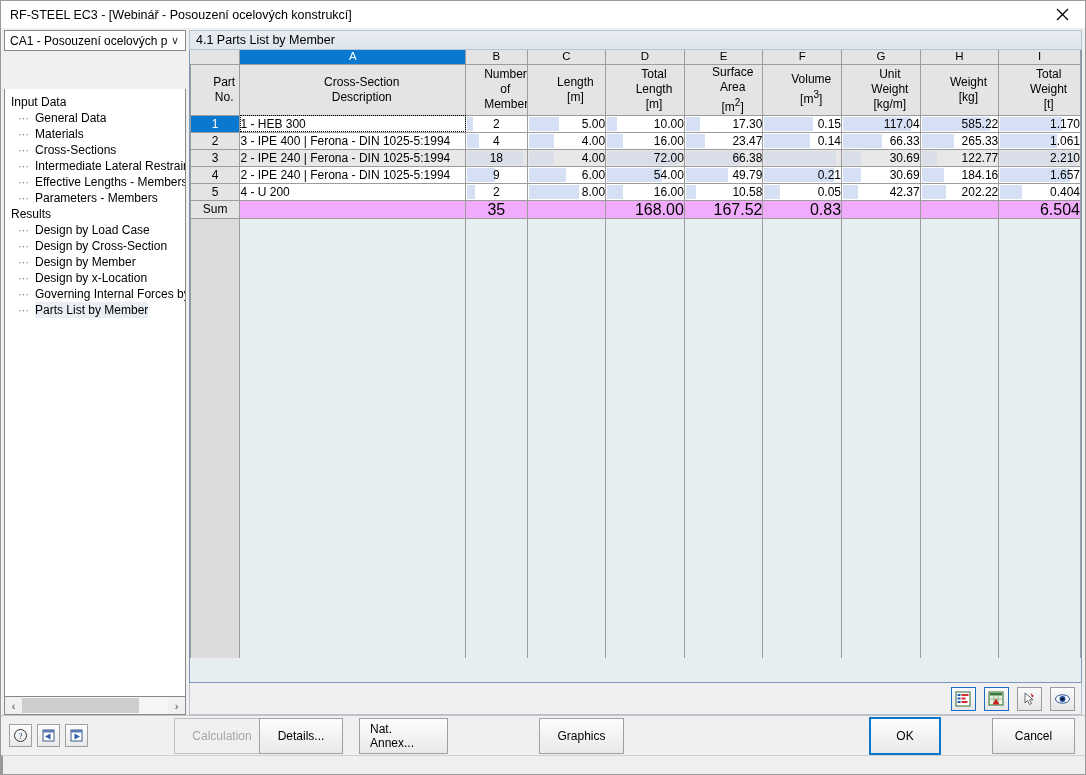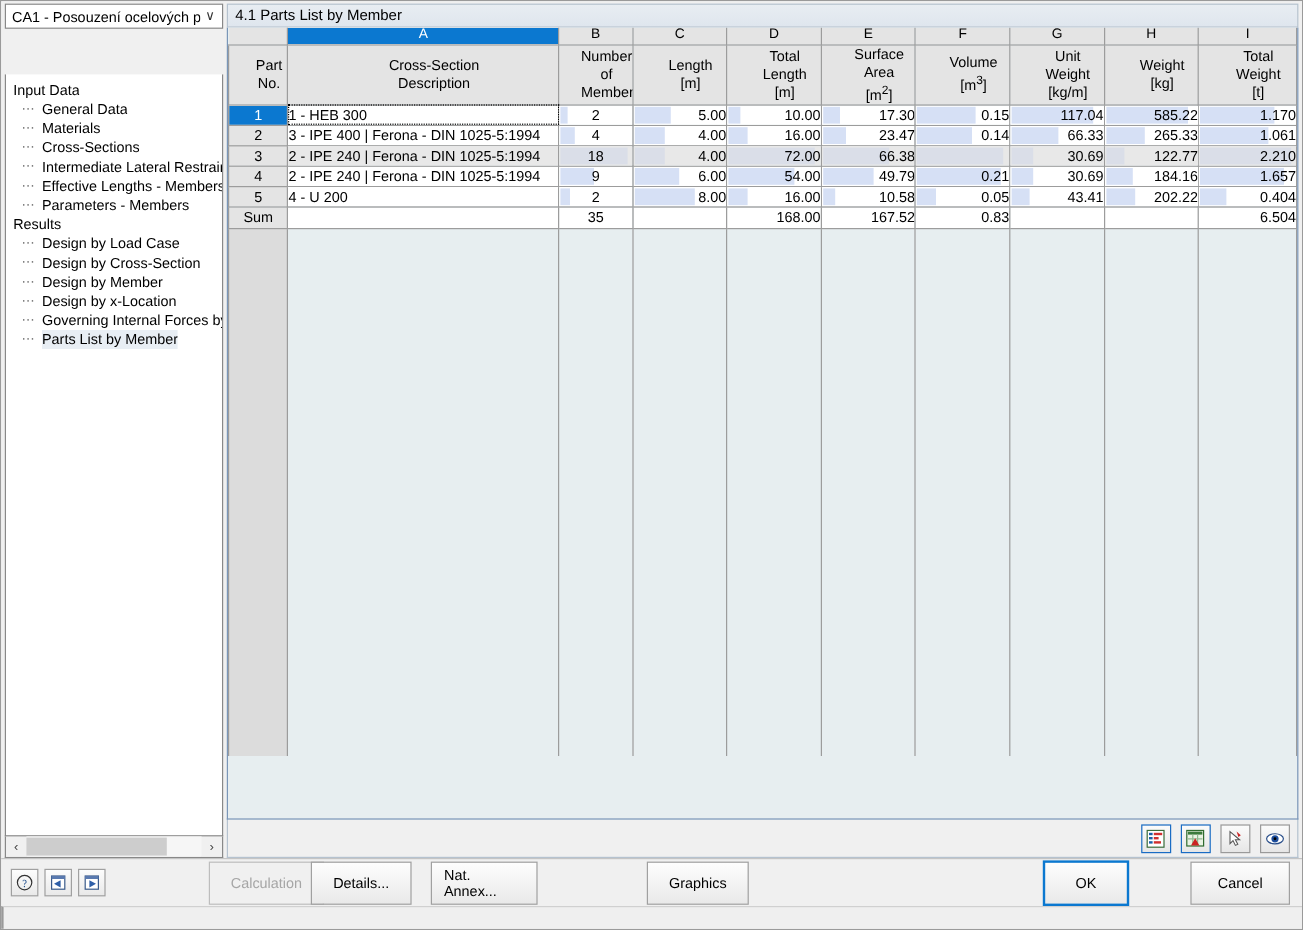--- a/index.html
+++ b/index.html
@@ -281,24 +281,24 @@
 
   
   tr.sumrow td { height: 17px; }
   td.sumlbl {
     background: #e4e4e4;
     text-align: center;
     font-size: 12px;
     border-left: none;
   }
   td.sumcell {
-    background: #ffffff;
+    background: #f0abfc;
     text-align: right;
     padding: 0 3px;
-    font-size: 12px;
+    font-size: 16px;
     line-height: 17px;
   }
   td.sumcell.ctr { text-align: center; }
 
   
   tr.filler td { height: 440px; border-bottom: none; }
   td.filler-rowno { background: #dcdcdc; border-left:none; }
   td.filler-cell { background: #e7eef0; }
 
   
@@ -366,20 +366,29 @@
     background: #efefef;
     border-top: 1px solid #d0d0d0;
     border-left: 2px solid #999;
   }
 </style>
 </head>
 <body>
 
 <div id="app">
 
+  <div class="titlebar">
+    <span class="title">RF-STEEL EC3 - [Webinář - Posouzení ocelových konstrukcí]</span>
+    <div class="close-btn">
+      <svg width="13" height="13" viewBox="0 0 13 13">
+        <line x1="1" y1="1" x2="12" y2="12" stroke="#000" stroke-width="1.2"></line>
+        <line x1="12" y1="1" x2="1" y2="12" stroke="#000" stroke-width="1.2"></line>
+      </svg>
+    </div>
+  </div>
 
 
   <div class="body-area">
 
     <div class="left-panel">
       <div class="combo">
         <span class="combo-text">CA1 - Posouzení ocelových prut</span>
         <span class="chev">∨</span>
       </div>
 
@@ -579,21 +588,21 @@
           </tr>
 
           <tr class="datarow">
             <td class="rowno">5</td>
             <td class="cell"><span class="txt">4 - U 200</span></td>
             <td class="cell ctr"><span class="bar" style="width:8px"></span><span class="txt">2</span></td>
             <td class="cell num"><span class="bar" style="width:50px"></span><span class="txt">8.00</span></td>
             <td class="cell num"><span class="bar" style="width:16px"></span><span class="txt">16.00</span></td>
             <td class="cell num"><span class="bar" style="width:10px"></span><span class="txt">10.58</span></td>
             <td class="cell num"><span class="bar" style="width:16px"></span><span class="txt">0.05</span></td>
-            <td class="cell num"><span class="bar" style="width:15px"></span><span class="txt">43.41</span></td>
+            <td class="cell num"><span class="bar" style="width:15px"></span><span class="txt">42.37</span></td>
             <td class="cell num"><span class="bar" style="width:24px"></span><span class="txt">202.22</span></td>
             <td class="cell num"><span class="bar" style="width:22px"></span><span class="txt">0.404</span></td>
           </tr>
 
           <tr class="sumrow">
             <td class="sumlbl">Sum</td>
             <td class="sumcell"></td>
             <td class="sumcell ctr">35</td>
             <td class="sumcell"></td>
             <td class="sumcell">168.00</td>

